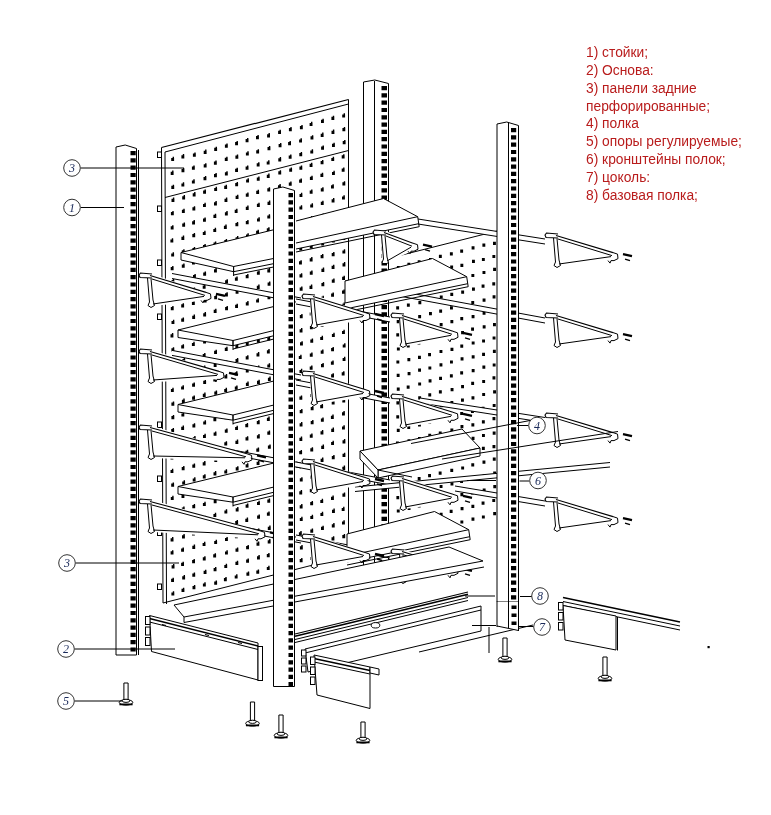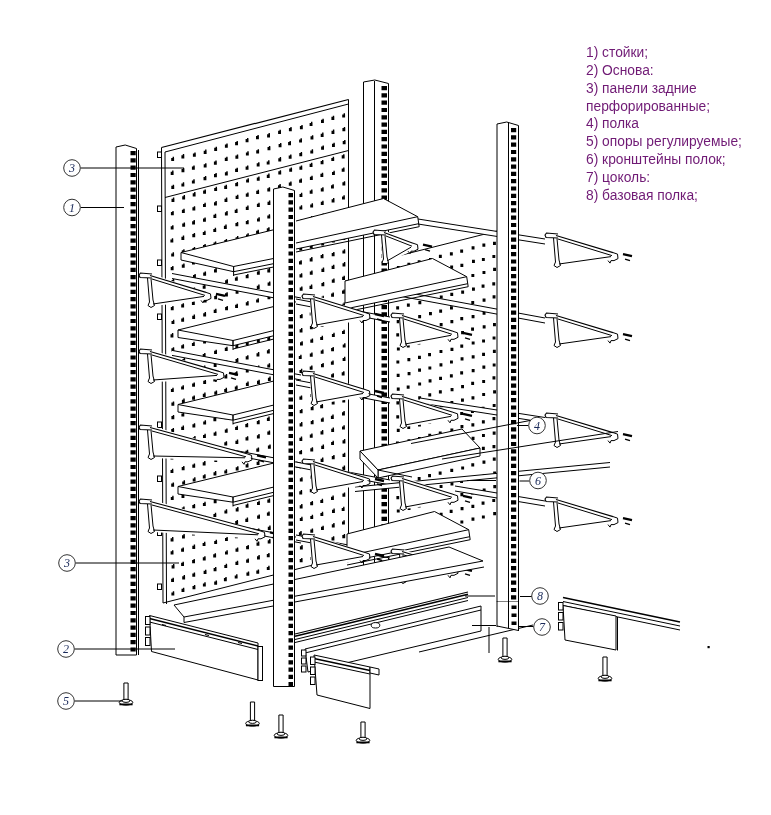--- a/index.html
+++ b/index.html
@@ -1,16 +1,16 @@
 <!DOCTYPE html>
 <html><head><meta charset="utf-8">
 <style>
 html,body{margin:0;padding:0;background:#fff;width:771px;height:815px;overflow:hidden;}
 #legend{position:absolute;left:586px;top:44px;font-family:"Liberation Sans",sans-serif;
-font-size:13.8px;line-height:17.86px;color:#701a75;white-space:nowrap;}
+font-size:13.8px;line-height:17.86px;color:#b91c1c;white-space:nowrap;}
 </style></head>
 <body>
 <svg width="771" height="815" viewBox="0 0 771 815">
 <path d="M161.5,147.5 L348.5,99.5 L348.5,556.0 L163.0,603.0Z" fill="#fff" stroke="none" stroke-width="1"></path>
 <path d="M171.2,157.9h2.9v3.2h-2.9z M172.6,156.8h1.4v1.3h-1.4z M170.7,171.7h2.9v3.2h-2.9z M172.1,170.6h1.4v1.3h-1.4z M171.3,185.8h2.9v3.2h-2.9z M172.7,184.7h1.4v1.3h-1.4z M171.5,198.7h2.9v3.2h-2.9z M172.9,197.6h1.4v1.3h-1.4z M170.9,212.1h2.9v3.2h-2.9z M172.3,211.0h1.4v1.3h-1.4z M170.7,226.3h2.9v3.2h-2.9z M172.1,225.2h1.4v1.3h-1.4z M170.4,239.4h2.9v3.2h-2.9z M171.8,238.3h1.4v1.3h-1.4z M171.2,253.4h2.9v3.2h-2.9z M172.6,252.3h1.4v1.3h-1.4z M170.7,267.0h2.9v3.2h-2.9z M172.1,265.9h1.4v1.3h-1.4z M171.4,279.9h2.9v3.2h-2.9z M172.8,278.8h1.4v1.3h-1.4z M171.4,294.2h2.9v3.2h-2.9z M172.8,293.1h1.4v1.3h-1.4z M170.8,307.1h2.9v3.2h-2.9z M172.2,306.0h1.4v1.3h-1.4z M171.5,320.9h2.9v3.2h-2.9z M172.9,319.8h1.4v1.3h-1.4z M170.5,334.2h2.9v3.2h-2.9z M171.9,333.1h1.4v1.3h-1.4z M171.4,348.3h2.9v3.2h-2.9z M172.8,347.2h1.4v1.3h-1.4z M171.4,362.0h2.9v3.2h-2.9z M172.8,360.9h1.4v1.3h-1.4z M171.0,375.9h2.9v3.2h-2.9z M172.4,374.8h1.4v1.3h-1.4z M170.9,388.9h2.9v3.2h-2.9z M172.3,387.8h1.4v1.3h-1.4z M171.4,402.5h2.9v3.2h-2.9z M172.8,401.4h1.4v1.3h-1.4z M171.4,416.0h2.9v3.2h-2.9z M172.8,414.9h1.4v1.3h-1.4z M171.2,429.0h2.9v3.2h-2.9z M172.6,427.9h1.4v1.3h-1.4z M170.7,442.8h2.9v3.2h-2.9z M172.1,441.7h1.4v1.3h-1.4z M170.5,456.3h2.9v3.2h-2.9z M171.9,455.2h1.4v1.3h-1.4z M170.5,469.9h2.9v3.2h-2.9z M171.9,468.8h1.4v1.3h-1.4z M171.2,483.5h2.9v3.2h-2.9z M172.6,482.4h1.4v1.3h-1.4z M170.8,496.9h2.9v3.2h-2.9z M172.2,495.8h1.4v1.3h-1.4z M170.7,511.3h2.9v3.2h-2.9z M172.1,510.2h1.4v1.3h-1.4z M171.2,524.5h2.9v3.2h-2.9z M172.6,523.4h1.4v1.3h-1.4z M170.6,538.2h2.9v3.2h-2.9z M172.0,537.1h1.4v1.3h-1.4z M170.6,551.3h2.9v3.2h-2.9z M172.0,550.2h1.4v1.3h-1.4z M171.6,565.2h2.9v3.2h-2.9z M173.0,564.1h1.4v1.3h-1.4z M171.1,578.8h2.9v3.2h-2.9z M172.5,577.7h1.4v1.3h-1.4z M171.4,592.4h2.9v3.2h-2.9z M172.8,591.3h1.4v1.3h-1.4z M181.4,155.2h2.9v3.2h-2.9z M182.8,154.1h1.4v1.3h-1.4z M181.5,169.0h2.9v3.2h-2.9z M182.9,167.9h1.4v1.3h-1.4z M181.4,183.4h2.9v3.2h-2.9z M182.8,182.3h1.4v1.3h-1.4z M182.2,196.2h2.9v3.2h-2.9z M183.6,195.1h1.4v1.3h-1.4z M181.9,209.8h2.9v3.2h-2.9z M183.3,208.7h1.4v1.3h-1.4z M182.2,223.5h2.9v3.2h-2.9z M183.6,222.4h1.4v1.3h-1.4z M181.4,236.7h2.9v3.2h-2.9z M182.8,235.6h1.4v1.3h-1.4z M181.8,250.3h2.9v3.2h-2.9z M183.2,249.2h1.4v1.3h-1.4z M181.8,264.6h2.9v3.2h-2.9z M183.2,263.5h1.4v1.3h-1.4z M181.6,277.4h2.9v3.2h-2.9z M183.0,276.3h1.4v1.3h-1.4z M182.3,291.3h2.9v3.2h-2.9z M183.7,290.2h1.4v1.3h-1.4z M181.2,304.3h2.9v3.2h-2.9z M182.6,303.2h1.4v1.3h-1.4z M181.2,318.5h2.9v3.2h-2.9z M182.6,317.4h1.4v1.3h-1.4z M182.1,331.8h2.9v3.2h-2.9z M183.5,330.7h1.4v1.3h-1.4z M181.2,345.3h2.9v3.2h-2.9z M182.6,344.2h1.4v1.3h-1.4z M182.3,359.0h2.9v3.2h-2.9z M183.7,357.9h1.4v1.3h-1.4z M182.3,373.0h2.9v3.2h-2.9z M183.7,371.9h1.4v1.3h-1.4z M181.1,386.4h2.9v3.2h-2.9z M182.5,385.3h1.4v1.3h-1.4z M181.9,399.7h2.9v3.2h-2.9z M183.3,398.6h1.4v1.3h-1.4z M181.4,413.4h2.9v3.2h-2.9z M182.8,412.3h1.4v1.3h-1.4z M181.2,426.7h2.9v3.2h-2.9z M182.6,425.6h1.4v1.3h-1.4z M181.6,440.8h2.9v3.2h-2.9z M183.0,439.7h1.4v1.3h-1.4z M182.2,453.6h2.9v3.2h-2.9z M183.6,452.5h1.4v1.3h-1.4z M181.7,467.0h2.9v3.2h-2.9z M183.1,465.9h1.4v1.3h-1.4z M182.2,481.4h2.9v3.2h-2.9z M183.6,480.3h1.4v1.3h-1.4z M181.5,494.7h2.9v3.2h-2.9z M182.9,493.6h1.4v1.3h-1.4z M181.8,507.6h2.9v3.2h-2.9z M183.2,506.5h1.4v1.3h-1.4z M182.0,521.6h2.9v3.2h-2.9z M183.4,520.5h1.4v1.3h-1.4z M182.0,535.2h2.9v3.2h-2.9z M183.4,534.1h1.4v1.3h-1.4z M181.1,548.5h2.9v3.2h-2.9z M182.5,547.4h1.4v1.3h-1.4z M181.1,562.8h2.9v3.2h-2.9z M182.5,561.7h1.4v1.3h-1.4z M182.2,576.2h2.9v3.2h-2.9z M183.6,575.1h1.4v1.3h-1.4z M181.5,588.8h2.9v3.2h-2.9z M182.9,587.7h1.4v1.3h-1.4z M192.9,153.5h2.9v3.2h-2.9z M194.3,152.4h1.4v1.3h-1.4z M191.9,166.5h2.9v3.2h-2.9z M193.3,165.4h1.4v1.3h-1.4z M191.9,180.4h2.9v3.2h-2.9z M193.3,179.3h1.4v1.3h-1.4z M192.7,193.2h2.9v3.2h-2.9z M194.1,192.1h1.4v1.3h-1.4z M192.4,207.3h2.9v3.2h-2.9z M193.8,206.2h1.4v1.3h-1.4z M192.1,221.2h2.9v3.2h-2.9z M193.5,220.1h1.4v1.3h-1.4z M192.3,234.0h2.9v3.2h-2.9z M193.7,232.9h1.4v1.3h-1.4z M192.4,248.1h2.9v3.2h-2.9z M193.8,247.0h1.4v1.3h-1.4z M192.0,261.2h2.9v3.2h-2.9z M193.4,260.1h1.4v1.3h-1.4z M193.0,275.1h2.9v3.2h-2.9z M194.4,274.0h1.4v1.3h-1.4z M192.3,288.5h2.9v3.2h-2.9z M193.7,287.4h1.4v1.3h-1.4z M191.9,301.7h2.9v3.2h-2.9z M193.3,300.6h1.4v1.3h-1.4z M192.2,315.7h2.9v3.2h-2.9z M193.6,314.6h1.4v1.3h-1.4z M192.1,328.8h2.9v3.2h-2.9z M193.5,327.7h1.4v1.3h-1.4z M191.9,342.9h2.9v3.2h-2.9z M193.3,341.8h1.4v1.3h-1.4z M192.1,356.7h2.9v3.2h-2.9z M193.5,355.6h1.4v1.3h-1.4z M192.8,369.3h2.9v3.2h-2.9z M194.2,368.2h1.4v1.3h-1.4z M192.1,383.6h2.9v3.2h-2.9z M193.5,382.5h1.4v1.3h-1.4z M192.1,396.5h2.9v3.2h-2.9z M193.5,395.4h1.4v1.3h-1.4z M192.9,410.5h2.9v3.2h-2.9z M194.3,409.4h1.4v1.3h-1.4z M192.4,424.3h2.9v3.2h-2.9z M193.8,423.2h1.4v1.3h-1.4z M192.8,437.2h2.9v3.2h-2.9z M194.2,436.1h1.4v1.3h-1.4z M191.9,451.0h2.9v3.2h-2.9z M193.3,449.9h1.4v1.3h-1.4z M192.3,464.6h2.9v3.2h-2.9z M193.7,463.5h1.4v1.3h-1.4z M192.7,478.4h2.9v3.2h-2.9z M194.1,477.3h1.4v1.3h-1.4z M193.0,491.3h2.9v3.2h-2.9z M194.4,490.2h1.4v1.3h-1.4z M192.3,505.1h2.9v3.2h-2.9z M193.7,504.0h1.4v1.3h-1.4z M192.8,518.6h2.9v3.2h-2.9z M194.2,517.5h1.4v1.3h-1.4z M192.0,532.3h2.9v3.2h-2.9z M193.4,531.2h1.4v1.3h-1.4z M192.3,545.7h2.9v3.2h-2.9z M193.7,544.6h1.4v1.3h-1.4z M192.1,560.0h2.9v3.2h-2.9z M193.5,558.9h1.4v1.3h-1.4z M192.3,573.5h2.9v3.2h-2.9z M193.7,572.4h1.4v1.3h-1.4z M192.5,586.1h2.9v3.2h-2.9z M193.9,585.0h1.4v1.3h-1.4z M203.7,150.7h2.9v3.2h-2.9z M205.1,149.6h1.4v1.3h-1.4z M203.7,164.3h2.9v3.2h-2.9z M205.1,163.2h1.4v1.3h-1.4z M203.5,177.0h2.9v3.2h-2.9z M204.9,175.9h1.4v1.3h-1.4z M203.1,190.6h2.9v3.2h-2.9z M204.5,189.5h1.4v1.3h-1.4z M203.0,203.9h2.9v3.2h-2.9z M204.4,202.8h1.4v1.3h-1.4z M203.0,218.6h2.9v3.2h-2.9z M204.4,217.5h1.4v1.3h-1.4z M202.8,231.9h2.9v3.2h-2.9z M204.2,230.8h1.4v1.3h-1.4z M203.0,245.0h2.9v3.2h-2.9z M204.4,243.9h1.4v1.3h-1.4z M203.6,259.3h2.9v3.2h-2.9z M205.0,258.2h1.4v1.3h-1.4z M203.2,272.5h2.9v3.2h-2.9z M204.6,271.4h1.4v1.3h-1.4z M202.7,285.5h2.9v3.2h-2.9z M204.1,284.4h1.4v1.3h-1.4z M203.7,299.4h2.9v3.2h-2.9z M205.1,298.3h1.4v1.3h-1.4z M203.2,313.2h2.9v3.2h-2.9z M204.6,312.1h1.4v1.3h-1.4z M202.6,326.5h2.9v3.2h-2.9z M204.0,325.4h1.4v1.3h-1.4z M203.1,340.4h2.9v3.2h-2.9z M204.5,339.3h1.4v1.3h-1.4z M202.7,354.1h2.9v3.2h-2.9z M204.1,353.0h1.4v1.3h-1.4z M202.6,366.7h2.9v3.2h-2.9z M204.0,365.6h1.4v1.3h-1.4z M203.2,380.8h2.9v3.2h-2.9z M204.6,379.7h1.4v1.3h-1.4z M202.8,393.7h2.9v3.2h-2.9z M204.2,392.6h1.4v1.3h-1.4z M203.6,407.4h2.9v3.2h-2.9z M205.0,406.3h1.4v1.3h-1.4z M203.2,421.4h2.9v3.2h-2.9z M204.6,420.3h1.4v1.3h-1.4z M203.0,434.9h2.9v3.2h-2.9z M204.4,433.8h1.4v1.3h-1.4z M203.1,448.9h2.9v3.2h-2.9z M204.5,447.8h1.4v1.3h-1.4z M202.7,462.2h2.9v3.2h-2.9z M204.1,461.1h1.4v1.3h-1.4z M202.8,475.3h2.9v3.2h-2.9z M204.2,474.2h1.4v1.3h-1.4z M203.3,488.8h2.9v3.2h-2.9z M204.7,487.7h1.4v1.3h-1.4z M202.9,502.9h2.9v3.2h-2.9z M204.3,501.8h1.4v1.3h-1.4z M202.6,516.1h2.9v3.2h-2.9z M204.0,515.0h1.4v1.3h-1.4z M203.7,530.3h2.9v3.2h-2.9z M205.1,529.2h1.4v1.3h-1.4z M202.6,542.9h2.9v3.2h-2.9z M204.0,541.8h1.4v1.3h-1.4z M202.8,557.3h2.9v3.2h-2.9z M204.2,556.2h1.4v1.3h-1.4z M203.6,570.8h2.9v3.2h-2.9z M205.0,569.7h1.4v1.3h-1.4z M202.9,583.4h2.9v3.2h-2.9z M204.3,582.3h1.4v1.3h-1.4z M214.2,147.8h2.9v3.2h-2.9z M215.6,146.7h1.4v1.3h-1.4z M213.9,161.6h2.9v3.2h-2.9z M215.3,160.5h1.4v1.3h-1.4z M214.0,174.0h2.9v3.2h-2.9z M215.4,172.9h1.4v1.3h-1.4z M214.2,187.9h2.9v3.2h-2.9z M215.6,186.8h1.4v1.3h-1.4z M214.0,202.2h2.9v3.2h-2.9z M215.4,201.1h1.4v1.3h-1.4z M213.4,214.8h2.9v3.2h-2.9z M214.8,213.7h1.4v1.3h-1.4z M213.3,228.9h2.9v3.2h-2.9z M214.7,227.8h1.4v1.3h-1.4z M213.5,242.5h2.9v3.2h-2.9z M214.9,241.4h1.4v1.3h-1.4z M214.1,255.6h2.9v3.2h-2.9z M215.5,254.5h1.4v1.3h-1.4z M214.0,269.2h2.9v3.2h-2.9z M215.4,268.1h1.4v1.3h-1.4z M213.8,283.5h2.9v3.2h-2.9z M215.2,282.4h1.4v1.3h-1.4z M214.2,296.1h2.9v3.2h-2.9z M215.6,295.0h1.4v1.3h-1.4z M213.7,309.8h2.9v3.2h-2.9z M215.1,308.7h1.4v1.3h-1.4z M213.2,324.0h2.9v3.2h-2.9z M214.6,322.9h1.4v1.3h-1.4z M214.0,336.9h2.9v3.2h-2.9z M215.4,335.8h1.4v1.3h-1.4z M214.1,350.8h2.9v3.2h-2.9z M215.5,349.7h1.4v1.3h-1.4z M213.7,363.7h2.9v3.2h-2.9z M215.1,362.6h1.4v1.3h-1.4z M213.3,378.3h2.9v3.2h-2.9z M214.7,377.2h1.4v1.3h-1.4z M214.3,391.5h2.9v3.2h-2.9z M215.7,390.4h1.4v1.3h-1.4z M214.2,405.1h2.9v3.2h-2.9z M215.6,404.0h1.4v1.3h-1.4z M213.4,418.1h2.9v3.2h-2.9z M214.8,417.0h1.4v1.3h-1.4z M213.6,432.5h2.9v3.2h-2.9z M215.0,431.4h1.4v1.3h-1.4z M214.2,446.0h2.9v3.2h-2.9z M215.6,444.9h1.4v1.3h-1.4z M214.3,458.8h2.9v3.2h-2.9z M215.7,457.7h1.4v1.3h-1.4z M213.5,472.2h2.9v3.2h-2.9z M214.9,471.1h1.4v1.3h-1.4z M214.1,486.7h2.9v3.2h-2.9z M215.5,485.6h1.4v1.3h-1.4z M213.7,500.0h2.9v3.2h-2.9z M215.1,498.9h1.4v1.3h-1.4z M213.4,513.9h2.9v3.2h-2.9z M214.8,512.8h1.4v1.3h-1.4z M214.2,527.5h2.9v3.2h-2.9z M215.6,526.4h1.4v1.3h-1.4z M214.2,540.9h2.9v3.2h-2.9z M215.6,539.8h1.4v1.3h-1.4z M213.2,554.3h2.9v3.2h-2.9z M214.6,553.2h1.4v1.3h-1.4z M213.6,568.1h2.9v3.2h-2.9z M215.0,567.0h1.4v1.3h-1.4z M214.2,581.5h2.9v3.2h-2.9z M215.6,580.4h1.4v1.3h-1.4z M224.9,144.5h2.9v3.2h-2.9z M226.3,143.4h1.4v1.3h-1.4z M224.8,157.8h2.9v3.2h-2.9z M226.2,156.7h1.4v1.3h-1.4z M224.9,172.3h2.9v3.2h-2.9z M226.3,171.2h1.4v1.3h-1.4z M224.2,185.8h2.9v3.2h-2.9z M225.6,184.7h1.4v1.3h-1.4z M224.5,198.7h2.9v3.2h-2.9z M225.9,197.6h1.4v1.3h-1.4z M224.9,212.2h2.9v3.2h-2.9z M226.3,211.1h1.4v1.3h-1.4z M223.9,225.7h2.9v3.2h-2.9z M225.3,224.6h1.4v1.3h-1.4z M224.3,240.0h2.9v3.2h-2.9z M225.7,238.9h1.4v1.3h-1.4z M225.1,252.9h2.9v3.2h-2.9z M226.5,251.8h1.4v1.3h-1.4z M224.7,266.6h2.9v3.2h-2.9z M226.1,265.5h1.4v1.3h-1.4z M225.1,280.3h2.9v3.2h-2.9z M226.5,279.2h1.4v1.3h-1.4z M225.0,293.3h2.9v3.2h-2.9z M226.4,292.2h1.4v1.3h-1.4z M225.1,307.0h2.9v3.2h-2.9z M226.5,305.9h1.4v1.3h-1.4z M225.1,320.6h2.9v3.2h-2.9z M226.5,319.5h1.4v1.3h-1.4z M224.0,334.4h2.9v3.2h-2.9z M225.4,333.3h1.4v1.3h-1.4z M224.8,347.8h2.9v3.2h-2.9z M226.2,346.7h1.4v1.3h-1.4z M224.6,361.6h2.9v3.2h-2.9z M226.0,360.5h1.4v1.3h-1.4z M224.4,375.2h2.9v3.2h-2.9z M225.8,374.1h1.4v1.3h-1.4z M224.2,388.9h2.9v3.2h-2.9z M225.6,387.8h1.4v1.3h-1.4z M223.9,402.7h2.9v3.2h-2.9z M225.3,401.6h1.4v1.3h-1.4z M224.5,416.0h2.9v3.2h-2.9z M225.9,414.9h1.4v1.3h-1.4z M224.8,429.5h2.9v3.2h-2.9z M226.2,428.4h1.4v1.3h-1.4z M224.3,442.3h2.9v3.2h-2.9z M225.7,441.2h1.4v1.3h-1.4z M224.7,456.2h2.9v3.2h-2.9z M226.1,455.1h1.4v1.3h-1.4z M224.3,470.4h2.9v3.2h-2.9z M225.7,469.3h1.4v1.3h-1.4z M224.8,483.3h2.9v3.2h-2.9z M226.2,482.2h1.4v1.3h-1.4z M224.3,497.0h2.9v3.2h-2.9z M225.7,495.9h1.4v1.3h-1.4z M224.4,510.4h2.9v3.2h-2.9z M225.8,509.3h1.4v1.3h-1.4z M224.1,524.1h2.9v3.2h-2.9z M225.5,523.0h1.4v1.3h-1.4z M225.0,537.9h2.9v3.2h-2.9z M226.4,536.8h1.4v1.3h-1.4z M225.0,551.4h2.9v3.2h-2.9z M226.4,550.3h1.4v1.3h-1.4z M224.3,564.9h2.9v3.2h-2.9z M225.7,563.8h1.4v1.3h-1.4z M223.9,578.1h2.9v3.2h-2.9z M225.3,577.0h1.4v1.3h-1.4z M235.1,142.1h2.9v3.2h-2.9z M236.5,141.0h1.4v1.3h-1.4z M235.4,155.5h2.9v3.2h-2.9z M236.8,154.4h1.4v1.3h-1.4z M235.1,168.8h2.9v3.2h-2.9z M236.5,167.7h1.4v1.3h-1.4z M235.2,183.1h2.9v3.2h-2.9z M236.6,182.0h1.4v1.3h-1.4z M235.6,195.8h2.9v3.2h-2.9z M237.0,194.7h1.4v1.3h-1.4z M234.7,209.8h2.9v3.2h-2.9z M236.1,208.7h1.4v1.3h-1.4z M235.4,223.1h2.9v3.2h-2.9z M236.8,222.0h1.4v1.3h-1.4z M235.6,237.2h2.9v3.2h-2.9z M237.0,236.1h1.4v1.3h-1.4z M235.4,250.1h2.9v3.2h-2.9z M236.8,249.0h1.4v1.3h-1.4z M234.8,263.4h2.9v3.2h-2.9z M236.2,262.3h1.4v1.3h-1.4z M234.9,277.5h2.9v3.2h-2.9z M236.3,276.4h1.4v1.3h-1.4z M235.6,290.6h2.9v3.2h-2.9z M237.0,289.5h1.4v1.3h-1.4z M235.1,304.8h2.9v3.2h-2.9z M236.5,303.7h1.4v1.3h-1.4z M234.8,318.4h2.9v3.2h-2.9z M236.2,317.3h1.4v1.3h-1.4z M235.2,331.4h2.9v3.2h-2.9z M236.6,330.3h1.4v1.3h-1.4z M235.4,344.7h2.9v3.2h-2.9z M236.8,343.6h1.4v1.3h-1.4z M235.5,359.1h2.9v3.2h-2.9z M236.9,358.0h1.4v1.3h-1.4z M234.7,372.3h2.9v3.2h-2.9z M236.1,371.2h1.4v1.3h-1.4z M234.8,386.5h2.9v3.2h-2.9z M236.2,385.4h1.4v1.3h-1.4z M235.2,398.9h2.9v3.2h-2.9z M236.6,397.8h1.4v1.3h-1.4z M234.9,413.4h2.9v3.2h-2.9z M236.3,412.3h1.4v1.3h-1.4z M235.1,426.9h2.9v3.2h-2.9z M236.5,425.8h1.4v1.3h-1.4z M235.4,440.7h2.9v3.2h-2.9z M236.8,439.6h1.4v1.3h-1.4z M235.3,454.2h2.9v3.2h-2.9z M236.7,453.1h1.4v1.3h-1.4z M235.7,467.3h2.9v3.2h-2.9z M237.1,466.2h1.4v1.3h-1.4z M235.5,480.8h2.9v3.2h-2.9z M236.9,479.7h1.4v1.3h-1.4z M235.6,494.4h2.9v3.2h-2.9z M237.0,493.3h1.4v1.3h-1.4z M235.7,508.2h2.9v3.2h-2.9z M237.1,507.1h1.4v1.3h-1.4z M235.2,521.1h2.9v3.2h-2.9z M236.6,520.0h1.4v1.3h-1.4z M234.9,535.1h2.9v3.2h-2.9z M236.3,534.0h1.4v1.3h-1.4z M235.5,548.5h2.9v3.2h-2.9z M236.9,547.4h1.4v1.3h-1.4z M235.4,561.8h2.9v3.2h-2.9z M236.8,560.7h1.4v1.3h-1.4z M234.7,575.4h2.9v3.2h-2.9z M236.1,574.3h1.4v1.3h-1.4z M245.6,139.0h2.9v3.2h-2.9z M247.0,137.9h1.4v1.3h-1.4z M245.9,152.4h2.9v3.2h-2.9z M247.3,151.3h1.4v1.3h-1.4z M245.6,166.6h2.9v3.2h-2.9z M247.0,165.5h1.4v1.3h-1.4z M246.1,179.4h2.9v3.2h-2.9z M247.5,178.3h1.4v1.3h-1.4z M245.8,193.5h2.9v3.2h-2.9z M247.2,192.4h1.4v1.3h-1.4z M245.8,206.7h2.9v3.2h-2.9z M247.2,205.6h1.4v1.3h-1.4z M245.8,221.1h2.9v3.2h-2.9z M247.2,220.0h1.4v1.3h-1.4z M246.0,234.4h2.9v3.2h-2.9z M247.4,233.3h1.4v1.3h-1.4z M246.3,248.0h2.9v3.2h-2.9z M247.7,246.9h1.4v1.3h-1.4z M245.8,260.6h2.9v3.2h-2.9z M247.2,259.5h1.4v1.3h-1.4z M245.7,275.1h2.9v3.2h-2.9z M247.1,274.0h1.4v1.3h-1.4z M246.3,288.9h2.9v3.2h-2.9z M247.7,287.8h1.4v1.3h-1.4z M245.8,302.2h2.9v3.2h-2.9z M247.2,301.1h1.4v1.3h-1.4z M246.0,315.5h2.9v3.2h-2.9z M247.4,314.4h1.4v1.3h-1.4z M245.6,328.6h2.9v3.2h-2.9z M247.0,327.5h1.4v1.3h-1.4z M245.8,342.0h2.9v3.2h-2.9z M247.2,340.9h1.4v1.3h-1.4z M245.7,356.3h2.9v3.2h-2.9z M247.1,355.2h1.4v1.3h-1.4z M245.8,369.2h2.9v3.2h-2.9z M247.2,368.1h1.4v1.3h-1.4z M245.9,382.7h2.9v3.2h-2.9z M247.3,381.6h1.4v1.3h-1.4z M246.0,396.1h2.9v3.2h-2.9z M247.4,395.0h1.4v1.3h-1.4z M245.8,410.3h2.9v3.2h-2.9z M247.2,409.2h1.4v1.3h-1.4z M245.3,424.0h2.9v3.2h-2.9z M246.7,422.9h1.4v1.3h-1.4z M245.5,437.3h2.9v3.2h-2.9z M246.9,436.2h1.4v1.3h-1.4z M245.4,450.8h2.9v3.2h-2.9z M246.8,449.7h1.4v1.3h-1.4z M245.6,464.3h2.9v3.2h-2.9z M247.0,463.2h1.4v1.3h-1.4z M246.2,477.9h2.9v3.2h-2.9z M247.6,476.8h1.4v1.3h-1.4z M246.2,492.0h2.9v3.2h-2.9z M247.6,490.9h1.4v1.3h-1.4z M245.6,504.6h2.9v3.2h-2.9z M247.0,503.5h1.4v1.3h-1.4z M245.3,518.7h2.9v3.2h-2.9z M246.7,517.6h1.4v1.3h-1.4z M246.5,532.0h2.9v3.2h-2.9z M247.9,530.9h1.4v1.3h-1.4z M246.1,546.1h2.9v3.2h-2.9z M247.5,545.0h1.4v1.3h-1.4z M246.1,559.6h2.9v3.2h-2.9z M247.5,558.5h1.4v1.3h-1.4z M246.4,572.5h2.9v3.2h-2.9z M247.8,571.4h1.4v1.3h-1.4z M256.0,136.1h2.9v3.2h-2.9z M257.4,135.0h1.4v1.3h-1.4z M256.2,150.3h2.9v3.2h-2.9z M257.6,149.2h1.4v1.3h-1.4z M256.7,163.3h2.9v3.2h-2.9z M258.1,162.2h1.4v1.3h-1.4z M256.8,177.5h2.9v3.2h-2.9z M258.2,176.4h1.4v1.3h-1.4z M256.2,190.8h2.9v3.2h-2.9z M257.6,189.7h1.4v1.3h-1.4z M256.9,203.8h2.9v3.2h-2.9z M258.3,202.7h1.4v1.3h-1.4z M257.0,218.4h2.9v3.2h-2.9z M258.4,217.3h1.4v1.3h-1.4z M256.1,230.8h2.9v3.2h-2.9z M257.5,229.7h1.4v1.3h-1.4z M256.4,245.1h2.9v3.2h-2.9z M257.8,244.0h1.4v1.3h-1.4z M257.1,258.3h2.9v3.2h-2.9z M258.5,257.2h1.4v1.3h-1.4z M256.9,271.5h2.9v3.2h-2.9z M258.3,270.4h1.4v1.3h-1.4z M256.8,285.7h2.9v3.2h-2.9z M258.2,284.6h1.4v1.3h-1.4z M256.1,299.4h2.9v3.2h-2.9z M257.5,298.3h1.4v1.3h-1.4z M257.0,312.8h2.9v3.2h-2.9z M258.4,311.7h1.4v1.3h-1.4z M256.1,326.8h2.9v3.2h-2.9z M257.5,325.7h1.4v1.3h-1.4z M256.9,339.6h2.9v3.2h-2.9z M258.3,338.5h1.4v1.3h-1.4z M256.5,353.2h2.9v3.2h-2.9z M257.9,352.1h1.4v1.3h-1.4z M256.6,366.7h2.9v3.2h-2.9z M258.0,365.6h1.4v1.3h-1.4z M257.0,380.8h2.9v3.2h-2.9z M258.4,379.7h1.4v1.3h-1.4z M256.1,394.5h2.9v3.2h-2.9z M257.5,393.4h1.4v1.3h-1.4z M256.8,407.9h2.9v3.2h-2.9z M258.2,406.8h1.4v1.3h-1.4z M256.8,421.0h2.9v3.2h-2.9z M258.2,419.9h1.4v1.3h-1.4z M256.9,435.2h2.9v3.2h-2.9z M258.3,434.1h1.4v1.3h-1.4z M256.3,448.5h2.9v3.2h-2.9z M257.7,447.4h1.4v1.3h-1.4z M256.6,461.7h2.9v3.2h-2.9z M258.0,460.6h1.4v1.3h-1.4z M256.5,475.5h2.9v3.2h-2.9z M257.9,474.4h1.4v1.3h-1.4z M256.3,489.2h2.9v3.2h-2.9z M257.7,488.1h1.4v1.3h-1.4z M257.0,501.9h2.9v3.2h-2.9z M258.4,500.8h1.4v1.3h-1.4z M257.1,515.6h2.9v3.2h-2.9z M258.5,514.5h1.4v1.3h-1.4z M256.6,529.6h2.9v3.2h-2.9z M258.0,528.5h1.4v1.3h-1.4z M256.5,542.5h2.9v3.2h-2.9z M257.9,541.4h1.4v1.3h-1.4z M257.0,556.2h2.9v3.2h-2.9z M258.4,555.1h1.4v1.3h-1.4z M256.3,570.5h2.9v3.2h-2.9z M257.7,569.4h1.4v1.3h-1.4z M267.1,134.2h2.9v3.2h-2.9z M268.5,133.1h1.4v1.3h-1.4z M267.5,147.1h2.9v3.2h-2.9z M268.9,146.0h1.4v1.3h-1.4z M266.7,161.4h2.9v3.2h-2.9z M268.1,160.3h1.4v1.3h-1.4z M266.8,174.7h2.9v3.2h-2.9z M268.2,173.6h1.4v1.3h-1.4z M267.3,188.3h2.9v3.2h-2.9z M268.7,187.2h1.4v1.3h-1.4z M267.5,201.7h2.9v3.2h-2.9z M268.9,200.6h1.4v1.3h-1.4z M267.3,215.4h2.9v3.2h-2.9z M268.7,214.3h1.4v1.3h-1.4z M266.8,228.3h2.9v3.2h-2.9z M268.2,227.2h1.4v1.3h-1.4z M267.5,241.9h2.9v3.2h-2.9z M268.9,240.8h1.4v1.3h-1.4z M267.4,255.7h2.9v3.2h-2.9z M268.8,254.6h1.4v1.3h-1.4z M267.3,269.2h2.9v3.2h-2.9z M268.7,268.1h1.4v1.3h-1.4z M267.6,282.6h2.9v3.2h-2.9z M269.0,281.5h1.4v1.3h-1.4z M267.5,296.1h2.9v3.2h-2.9z M268.9,295.0h1.4v1.3h-1.4z M267.0,309.5h2.9v3.2h-2.9z M268.4,308.4h1.4v1.3h-1.4z M266.9,323.0h2.9v3.2h-2.9z M268.3,321.9h1.4v1.3h-1.4z M267.3,337.3h2.9v3.2h-2.9z M268.7,336.2h1.4v1.3h-1.4z M266.9,350.2h2.9v3.2h-2.9z M268.3,349.1h1.4v1.3h-1.4z M267.3,364.4h2.9v3.2h-2.9z M268.7,363.3h1.4v1.3h-1.4z M267.9,377.7h2.9v3.2h-2.9z M269.3,376.6h1.4v1.3h-1.4z M267.0,390.7h2.9v3.2h-2.9z M268.4,389.6h1.4v1.3h-1.4z M266.9,404.4h2.9v3.2h-2.9z M268.3,403.3h1.4v1.3h-1.4z M266.9,417.7h2.9v3.2h-2.9z M268.3,416.6h1.4v1.3h-1.4z M267.3,431.6h2.9v3.2h-2.9z M268.7,430.5h1.4v1.3h-1.4z M267.9,445.5h2.9v3.2h-2.9z M269.3,444.4h1.4v1.3h-1.4z M267.5,458.5h2.9v3.2h-2.9z M268.9,457.4h1.4v1.3h-1.4z M267.7,472.5h2.9v3.2h-2.9z M269.1,471.4h1.4v1.3h-1.4z M267.7,486.2h2.9v3.2h-2.9z M269.1,485.1h1.4v1.3h-1.4z M267.3,499.5h2.9v3.2h-2.9z M268.7,498.4h1.4v1.3h-1.4z M266.9,512.6h2.9v3.2h-2.9z M268.3,511.5h1.4v1.3h-1.4z M267.8,526.7h2.9v3.2h-2.9z M269.2,525.6h1.4v1.3h-1.4z M267.7,540.2h2.9v3.2h-2.9z M269.1,539.1h1.4v1.3h-1.4z M266.8,554.0h2.9v3.2h-2.9z M268.2,552.9h1.4v1.3h-1.4z M266.8,566.9h2.9v3.2h-2.9z M268.2,565.8h1.4v1.3h-1.4z M278.1,130.8h2.9v3.2h-2.9z M279.5,129.7h1.4v1.3h-1.4z M278.6,144.1h2.9v3.2h-2.9z M280.0,143.0h1.4v1.3h-1.4z M278.3,158.2h2.9v3.2h-2.9z M279.7,157.1h1.4v1.3h-1.4z M278.3,171.3h2.9v3.2h-2.9z M279.7,170.2h1.4v1.3h-1.4z M278.0,185.2h2.9v3.2h-2.9z M279.4,184.1h1.4v1.3h-1.4z M277.9,199.2h2.9v3.2h-2.9z M279.3,198.1h1.4v1.3h-1.4z M278.6,212.1h2.9v3.2h-2.9z M280.0,211.0h1.4v1.3h-1.4z M278.1,226.0h2.9v3.2h-2.9z M279.5,224.9h1.4v1.3h-1.4z M278.3,240.0h2.9v3.2h-2.9z M279.7,238.9h1.4v1.3h-1.4z M277.6,252.6h2.9v3.2h-2.9z M279.0,251.5h1.4v1.3h-1.4z M278.2,266.1h2.9v3.2h-2.9z M279.6,265.0h1.4v1.3h-1.4z M277.6,279.6h2.9v3.2h-2.9z M279.0,278.5h1.4v1.3h-1.4z M277.4,293.6h2.9v3.2h-2.9z M278.8,292.5h1.4v1.3h-1.4z M278.1,306.9h2.9v3.2h-2.9z M279.5,305.8h1.4v1.3h-1.4z M277.7,321.0h2.9v3.2h-2.9z M279.1,319.9h1.4v1.3h-1.4z M278.2,334.2h2.9v3.2h-2.9z M279.6,333.1h1.4v1.3h-1.4z M278.2,348.3h2.9v3.2h-2.9z M279.6,347.2h1.4v1.3h-1.4z M278.3,361.5h2.9v3.2h-2.9z M279.7,360.4h1.4v1.3h-1.4z M278.2,375.4h2.9v3.2h-2.9z M279.6,374.3h1.4v1.3h-1.4z M277.9,388.5h2.9v3.2h-2.9z M279.3,387.4h1.4v1.3h-1.4z M278.2,402.5h2.9v3.2h-2.9z M279.6,401.4h1.4v1.3h-1.4z M278.4,415.1h2.9v3.2h-2.9z M279.8,414.0h1.4v1.3h-1.4z M277.6,428.9h2.9v3.2h-2.9z M279.0,427.8h1.4v1.3h-1.4z M278.3,442.8h2.9v3.2h-2.9z M279.7,441.7h1.4v1.3h-1.4z M277.7,455.8h2.9v3.2h-2.9z M279.1,454.7h1.4v1.3h-1.4z M278.2,470.0h2.9v3.2h-2.9z M279.6,468.9h1.4v1.3h-1.4z M278.5,483.3h2.9v3.2h-2.9z M279.9,482.2h1.4v1.3h-1.4z M278.0,496.4h2.9v3.2h-2.9z M279.4,495.3h1.4v1.3h-1.4z M277.4,510.3h2.9v3.2h-2.9z M278.8,509.2h1.4v1.3h-1.4z M277.8,523.7h2.9v3.2h-2.9z M279.2,522.6h1.4v1.3h-1.4z M277.5,538.1h2.9v3.2h-2.9z M278.9,537.0h1.4v1.3h-1.4z M278.4,551.2h2.9v3.2h-2.9z M279.8,550.1h1.4v1.3h-1.4z M278.5,565.2h2.9v3.2h-2.9z M279.9,564.1h1.4v1.3h-1.4z M288.9,128.0h2.9v3.2h-2.9z M290.3,126.9h1.4v1.3h-1.4z M288.1,142.1h2.9v3.2h-2.9z M289.5,141.0h1.4v1.3h-1.4z M288.7,155.6h2.9v3.2h-2.9z M290.1,154.5h1.4v1.3h-1.4z M289.2,168.5h2.9v3.2h-2.9z M290.6,167.4h1.4v1.3h-1.4z M288.8,182.6h2.9v3.2h-2.9z M290.2,181.5h1.4v1.3h-1.4z M288.7,195.5h2.9v3.2h-2.9z M290.1,194.4h1.4v1.3h-1.4z M288.5,209.4h2.9v3.2h-2.9z M289.9,208.3h1.4v1.3h-1.4z M288.9,223.6h2.9v3.2h-2.9z M290.3,222.5h1.4v1.3h-1.4z M288.5,236.9h2.9v3.2h-2.9z M289.9,235.8h1.4v1.3h-1.4z M288.4,250.8h2.9v3.2h-2.9z M289.8,249.7h1.4v1.3h-1.4z M289.1,263.8h2.9v3.2h-2.9z M290.5,262.7h1.4v1.3h-1.4z M288.6,277.1h2.9v3.2h-2.9z M290.0,276.0h1.4v1.3h-1.4z M288.5,291.4h2.9v3.2h-2.9z M289.9,290.3h1.4v1.3h-1.4z M288.6,304.4h2.9v3.2h-2.9z M290.0,303.3h1.4v1.3h-1.4z M289.3,318.2h2.9v3.2h-2.9z M290.7,317.1h1.4v1.3h-1.4z M288.8,331.4h2.9v3.2h-2.9z M290.2,330.3h1.4v1.3h-1.4z M288.3,344.9h2.9v3.2h-2.9z M289.7,343.8h1.4v1.3h-1.4z M289.0,358.8h2.9v3.2h-2.9z M290.4,357.7h1.4v1.3h-1.4z M289.0,371.8h2.9v3.2h-2.9z M290.4,370.7h1.4v1.3h-1.4z M288.8,386.2h2.9v3.2h-2.9z M290.2,385.1h1.4v1.3h-1.4z M288.6,399.5h2.9v3.2h-2.9z M290.0,398.4h1.4v1.3h-1.4z M288.2,413.4h2.9v3.2h-2.9z M289.6,412.3h1.4v1.3h-1.4z M288.8,426.1h2.9v3.2h-2.9z M290.2,425.0h1.4v1.3h-1.4z M288.3,440.0h2.9v3.2h-2.9z M289.7,438.9h1.4v1.3h-1.4z M288.8,453.0h2.9v3.2h-2.9z M290.2,451.9h1.4v1.3h-1.4z M289.3,467.5h2.9v3.2h-2.9z M290.7,466.4h1.4v1.3h-1.4z M288.7,480.1h2.9v3.2h-2.9z M290.1,479.0h1.4v1.3h-1.4z M289.1,494.1h2.9v3.2h-2.9z M290.5,493.0h1.4v1.3h-1.4z M289.0,507.7h2.9v3.2h-2.9z M290.4,506.6h1.4v1.3h-1.4z M288.4,521.6h2.9v3.2h-2.9z M289.8,520.5h1.4v1.3h-1.4z M289.3,534.5h2.9v3.2h-2.9z M290.7,533.4h1.4v1.3h-1.4z M288.8,548.2h2.9v3.2h-2.9z M290.2,547.1h1.4v1.3h-1.4z M289.2,561.9h2.9v3.2h-2.9z M290.6,560.8h1.4v1.3h-1.4z M299.9,126.0h2.9v3.2h-2.9z M301.3,124.9h1.4v1.3h-1.4z M299.1,139.4h2.9v3.2h-2.9z M300.5,138.3h1.4v1.3h-1.4z M299.3,153.1h2.9v3.2h-2.9z M300.7,152.0h1.4v1.3h-1.4z M299.4,166.6h2.9v3.2h-2.9z M300.8,165.5h1.4v1.3h-1.4z M299.1,179.5h2.9v3.2h-2.9z M300.5,178.4h1.4v1.3h-1.4z M299.5,193.9h2.9v3.2h-2.9z M300.9,192.8h1.4v1.3h-1.4z M299.4,206.4h2.9v3.2h-2.9z M300.8,205.3h1.4v1.3h-1.4z M299.4,220.2h2.9v3.2h-2.9z M300.8,219.1h1.4v1.3h-1.4z M299.5,234.0h2.9v3.2h-2.9z M300.9,232.9h1.4v1.3h-1.4z M299.3,247.3h2.9v3.2h-2.9z M300.7,246.2h1.4v1.3h-1.4z M299.0,261.3h2.9v3.2h-2.9z M300.4,260.2h1.4v1.3h-1.4z M299.5,274.3h2.9v3.2h-2.9z M300.9,273.2h1.4v1.3h-1.4z M299.7,287.6h2.9v3.2h-2.9z M301.1,286.5h1.4v1.3h-1.4z M299.7,301.9h2.9v3.2h-2.9z M301.1,300.8h1.4v1.3h-1.4z M299.8,315.1h2.9v3.2h-2.9z M301.2,314.0h1.4v1.3h-1.4z M299.6,329.2h2.9v3.2h-2.9z M301.0,328.1h1.4v1.3h-1.4z M300.0,342.3h2.9v3.2h-2.9z M301.4,341.2h1.4v1.3h-1.4z M298.8,355.9h2.9v3.2h-2.9z M300.2,354.8h1.4v1.3h-1.4z M299.5,369.9h2.9v3.2h-2.9z M300.9,368.8h1.4v1.3h-1.4z M299.8,382.9h2.9v3.2h-2.9z M301.2,381.8h1.4v1.3h-1.4z M299.4,396.5h2.9v3.2h-2.9z M300.8,395.4h1.4v1.3h-1.4z M299.7,410.0h2.9v3.2h-2.9z M301.1,408.9h1.4v1.3h-1.4z M299.6,423.2h2.9v3.2h-2.9z M301.0,422.1h1.4v1.3h-1.4z M299.4,437.7h2.9v3.2h-2.9z M300.8,436.6h1.4v1.3h-1.4z M299.2,451.0h2.9v3.2h-2.9z M300.6,449.9h1.4v1.3h-1.4z M299.6,464.7h2.9v3.2h-2.9z M301.0,463.6h1.4v1.3h-1.4z M299.8,478.3h2.9v3.2h-2.9z M301.2,477.2h1.4v1.3h-1.4z M299.3,491.2h2.9v3.2h-2.9z M300.7,490.1h1.4v1.3h-1.4z M299.7,505.2h2.9v3.2h-2.9z M301.1,504.1h1.4v1.3h-1.4z M299.8,517.9h2.9v3.2h-2.9z M301.2,516.8h1.4v1.3h-1.4z M298.9,532.2h2.9v3.2h-2.9z M300.3,531.1h1.4v1.3h-1.4z M299.9,546.2h2.9v3.2h-2.9z M301.3,545.1h1.4v1.3h-1.4z M299.7,559.0h2.9v3.2h-2.9z M301.1,557.9h1.4v1.3h-1.4z M309.6,122.9h2.9v3.2h-2.9z M311.0,121.8h1.4v1.3h-1.4z M310.5,136.3h2.9v3.2h-2.9z M311.9,135.2h1.4v1.3h-1.4z M310.3,150.4h2.9v3.2h-2.9z M311.7,149.3h1.4v1.3h-1.4z M309.6,163.8h2.9v3.2h-2.9z M311.0,162.7h1.4v1.3h-1.4z M309.9,176.8h2.9v3.2h-2.9z M311.3,175.7h1.4v1.3h-1.4z M309.7,190.6h2.9v3.2h-2.9z M311.1,189.5h1.4v1.3h-1.4z M310.2,204.4h2.9v3.2h-2.9z M311.6,203.3h1.4v1.3h-1.4z M309.7,217.1h2.9v3.2h-2.9z M311.1,216.0h1.4v1.3h-1.4z M310.5,231.3h2.9v3.2h-2.9z M311.9,230.2h1.4v1.3h-1.4z M309.8,245.2h2.9v3.2h-2.9z M311.2,244.1h1.4v1.3h-1.4z M309.7,258.2h2.9v3.2h-2.9z M311.1,257.1h1.4v1.3h-1.4z M309.8,271.5h2.9v3.2h-2.9z M311.2,270.4h1.4v1.3h-1.4z M309.5,285.7h2.9v3.2h-2.9z M310.9,284.6h1.4v1.3h-1.4z M310.6,299.1h2.9v3.2h-2.9z M312.0,298.0h1.4v1.3h-1.4z M309.7,312.4h2.9v3.2h-2.9z M311.1,311.3h1.4v1.3h-1.4z M309.9,326.1h2.9v3.2h-2.9z M311.3,325.0h1.4v1.3h-1.4z M310.3,339.5h2.9v3.2h-2.9z M311.7,338.4h1.4v1.3h-1.4z M309.8,353.5h2.9v3.2h-2.9z M311.2,352.4h1.4v1.3h-1.4z M309.7,366.5h2.9v3.2h-2.9z M311.1,365.4h1.4v1.3h-1.4z M310.1,379.9h2.9v3.2h-2.9z M311.5,378.8h1.4v1.3h-1.4z M310.2,393.9h2.9v3.2h-2.9z M311.6,392.8h1.4v1.3h-1.4z M310.7,407.1h2.9v3.2h-2.9z M312.1,406.0h1.4v1.3h-1.4z M310.7,421.1h2.9v3.2h-2.9z M312.1,420.0h1.4v1.3h-1.4z M309.8,434.5h2.9v3.2h-2.9z M311.2,433.4h1.4v1.3h-1.4z M310.3,448.3h2.9v3.2h-2.9z M311.7,447.2h1.4v1.3h-1.4z M309.6,461.7h2.9v3.2h-2.9z M311.0,460.6h1.4v1.3h-1.4z M310.1,475.6h2.9v3.2h-2.9z M311.5,474.5h1.4v1.3h-1.4z M309.8,489.0h2.9v3.2h-2.9z M311.2,487.9h1.4v1.3h-1.4z M310.2,502.0h2.9v3.2h-2.9z M311.6,500.9h1.4v1.3h-1.4z M310.3,515.9h2.9v3.2h-2.9z M311.7,514.8h1.4v1.3h-1.4z M310.3,529.5h2.9v3.2h-2.9z M311.7,528.4h1.4v1.3h-1.4z M310.3,543.2h2.9v3.2h-2.9z M311.7,542.1h1.4v1.3h-1.4z M310.3,556.9h2.9v3.2h-2.9z M311.7,555.8h1.4v1.3h-1.4z M321.0,119.8h2.9v3.2h-2.9z M322.4,118.7h1.4v1.3h-1.4z M320.7,133.7h2.9v3.2h-2.9z M322.1,132.6h1.4v1.3h-1.4z M321.1,146.6h2.9v3.2h-2.9z M322.5,145.5h1.4v1.3h-1.4z M320.6,161.0h2.9v3.2h-2.9z M322.0,159.9h1.4v1.3h-1.4z M320.4,173.8h2.9v3.2h-2.9z M321.8,172.7h1.4v1.3h-1.4z M320.8,188.3h2.9v3.2h-2.9z M322.2,187.2h1.4v1.3h-1.4z M320.8,201.8h2.9v3.2h-2.9z M322.2,200.7h1.4v1.3h-1.4z M321.2,214.6h2.9v3.2h-2.9z M322.6,213.5h1.4v1.3h-1.4z M321.2,228.4h2.9v3.2h-2.9z M322.6,227.3h1.4v1.3h-1.4z M321.2,242.3h2.9v3.2h-2.9z M322.6,241.2h1.4v1.3h-1.4z M320.6,255.1h2.9v3.2h-2.9z M322.0,254.0h1.4v1.3h-1.4z M321.4,268.7h2.9v3.2h-2.9z M322.8,267.6h1.4v1.3h-1.4z M321.4,283.1h2.9v3.2h-2.9z M322.8,282.0h1.4v1.3h-1.4z M321.1,296.8h2.9v3.2h-2.9z M322.5,295.7h1.4v1.3h-1.4z M321.4,310.1h2.9v3.2h-2.9z M322.8,309.0h1.4v1.3h-1.4z M320.6,323.6h2.9v3.2h-2.9z M322.0,322.5h1.4v1.3h-1.4z M320.2,336.9h2.9v3.2h-2.9z M321.6,335.8h1.4v1.3h-1.4z M320.7,350.6h2.9v3.2h-2.9z M322.1,349.5h1.4v1.3h-1.4z M321.0,364.0h2.9v3.2h-2.9z M322.4,362.9h1.4v1.3h-1.4z M321.2,378.0h2.9v3.2h-2.9z M322.6,376.9h1.4v1.3h-1.4z M320.3,390.7h2.9v3.2h-2.9z M321.7,389.6h1.4v1.3h-1.4z M320.2,405.0h2.9v3.2h-2.9z M321.6,403.9h1.4v1.3h-1.4z M320.9,418.6h2.9v3.2h-2.9z M322.3,417.5h1.4v1.3h-1.4z M320.5,431.2h2.9v3.2h-2.9z M321.9,430.1h1.4v1.3h-1.4z M321.2,445.7h2.9v3.2h-2.9z M322.6,444.6h1.4v1.3h-1.4z M320.6,458.7h2.9v3.2h-2.9z M322.0,457.6h1.4v1.3h-1.4z M320.4,472.9h2.9v3.2h-2.9z M321.8,471.8h1.4v1.3h-1.4z M320.6,485.9h2.9v3.2h-2.9z M322.0,484.8h1.4v1.3h-1.4z M320.3,499.9h2.9v3.2h-2.9z M321.7,498.8h1.4v1.3h-1.4z M320.4,512.9h2.9v3.2h-2.9z M321.8,511.8h1.4v1.3h-1.4z M321.0,526.8h2.9v3.2h-2.9z M322.4,525.7h1.4v1.3h-1.4z M321.3,540.0h2.9v3.2h-2.9z M322.7,538.9h1.4v1.3h-1.4z M321.1,553.2h2.9v3.2h-2.9z M322.5,552.1h1.4v1.3h-1.4z M331.4,116.8h2.9v3.2h-2.9z M332.8,115.7h1.4v1.3h-1.4z M331.5,130.7h2.9v3.2h-2.9z M332.9,129.6h1.4v1.3h-1.4z M332.0,143.8h2.9v3.2h-2.9z M333.4,142.7h1.4v1.3h-1.4z M331.3,157.9h2.9v3.2h-2.9z M332.7,156.8h1.4v1.3h-1.4z M332.0,171.9h2.9v3.2h-2.9z M333.4,170.8h1.4v1.3h-1.4z M331.0,185.3h2.9v3.2h-2.9z M332.4,184.2h1.4v1.3h-1.4z M331.6,199.2h2.9v3.2h-2.9z M333.0,198.1h1.4v1.3h-1.4z M331.3,212.0h2.9v3.2h-2.9z M332.7,210.9h1.4v1.3h-1.4z M331.1,225.2h2.9v3.2h-2.9z M332.5,224.1h1.4v1.3h-1.4z M331.9,239.2h2.9v3.2h-2.9z M333.3,238.1h1.4v1.3h-1.4z M331.7,253.0h2.9v3.2h-2.9z M333.1,251.9h1.4v1.3h-1.4z M331.6,265.8h2.9v3.2h-2.9z M333.0,264.7h1.4v1.3h-1.4z M331.8,279.6h2.9v3.2h-2.9z M333.2,278.5h1.4v1.3h-1.4z M331.1,293.5h2.9v3.2h-2.9z M332.5,292.4h1.4v1.3h-1.4z M331.0,307.3h2.9v3.2h-2.9z M332.4,306.2h1.4v1.3h-1.4z M331.1,320.2h2.9v3.2h-2.9z M332.5,319.1h1.4v1.3h-1.4z M331.9,333.9h2.9v3.2h-2.9z M333.3,332.8h1.4v1.3h-1.4z M331.1,348.1h2.9v3.2h-2.9z M332.5,347.0h1.4v1.3h-1.4z M330.9,361.6h2.9v3.2h-2.9z M332.3,360.5h1.4v1.3h-1.4z M331.1,374.3h2.9v3.2h-2.9z M332.5,373.2h1.4v1.3h-1.4z M331.2,387.9h2.9v3.2h-2.9z M332.6,386.8h1.4v1.3h-1.4z M331.7,401.3h2.9v3.2h-2.9z M333.1,400.2h1.4v1.3h-1.4z M330.9,415.7h2.9v3.2h-2.9z M332.3,414.6h1.4v1.3h-1.4z M331.2,428.7h2.9v3.2h-2.9z M332.6,427.6h1.4v1.3h-1.4z M331.1,441.9h2.9v3.2h-2.9z M332.5,440.8h1.4v1.3h-1.4z M331.8,456.1h2.9v3.2h-2.9z M333.2,455.0h1.4v1.3h-1.4z M331.8,469.6h2.9v3.2h-2.9z M333.2,468.5h1.4v1.3h-1.4z M331.8,483.1h2.9v3.2h-2.9z M333.2,482.0h1.4v1.3h-1.4z M331.0,496.7h2.9v3.2h-2.9z M332.4,495.6h1.4v1.3h-1.4z M332.0,509.7h2.9v3.2h-2.9z M333.4,508.6h1.4v1.3h-1.4z M331.8,524.2h2.9v3.2h-2.9z M333.2,523.1h1.4v1.3h-1.4z M331.5,537.3h2.9v3.2h-2.9z M332.9,536.2h1.4v1.3h-1.4z M332.1,550.4h2.9v3.2h-2.9z M333.5,549.3h1.4v1.3h-1.4z M342.2,114.4h2.9v3.2h-2.9z M343.6,113.3h1.4v1.3h-1.4z M342.4,128.1h2.9v3.2h-2.9z M343.8,127.0h1.4v1.3h-1.4z M342.7,141.1h2.9v3.2h-2.9z M344.1,140.0h1.4v1.3h-1.4z M341.7,155.3h2.9v3.2h-2.9z M343.1,154.2h1.4v1.3h-1.4z M341.7,168.5h2.9v3.2h-2.9z M343.1,167.4h1.4v1.3h-1.4z M342.4,182.3h2.9v3.2h-2.9z M343.8,181.2h1.4v1.3h-1.4z M342.0,196.4h2.9v3.2h-2.9z M343.4,195.3h1.4v1.3h-1.4z M342.2,209.3h2.9v3.2h-2.9z M343.6,208.2h1.4v1.3h-1.4z M342.3,222.5h2.9v3.2h-2.9z M343.7,221.4h1.4v1.3h-1.4z M342.4,236.9h2.9v3.2h-2.9z M343.8,235.8h1.4v1.3h-1.4z M342.4,250.4h2.9v3.2h-2.9z M343.8,249.3h1.4v1.3h-1.4z M342.5,263.2h2.9v3.2h-2.9z M343.9,262.1h1.4v1.3h-1.4z M342.1,276.8h2.9v3.2h-2.9z M343.5,275.7h1.4v1.3h-1.4z M342.0,290.6h2.9v3.2h-2.9z M343.4,289.5h1.4v1.3h-1.4z M342.1,303.7h2.9v3.2h-2.9z M343.5,302.6h1.4v1.3h-1.4z M342.1,318.0h2.9v3.2h-2.9z M343.5,316.9h1.4v1.3h-1.4z M342.0,330.9h2.9v3.2h-2.9z M343.4,329.8h1.4v1.3h-1.4z M342.7,344.4h2.9v3.2h-2.9z M344.1,343.3h1.4v1.3h-1.4z M342.6,357.9h2.9v3.2h-2.9z M344.0,356.8h1.4v1.3h-1.4z M341.7,372.3h2.9v3.2h-2.9z M343.1,371.2h1.4v1.3h-1.4z M342.6,385.6h2.9v3.2h-2.9z M344.0,384.5h1.4v1.3h-1.4z M342.3,399.2h2.9v3.2h-2.9z M343.7,398.1h1.4v1.3h-1.4z M342.0,412.2h2.9v3.2h-2.9z M343.4,411.1h1.4v1.3h-1.4z M342.0,426.4h2.9v3.2h-2.9z M343.4,425.3h1.4v1.3h-1.4z M342.5,440.2h2.9v3.2h-2.9z M343.9,439.1h1.4v1.3h-1.4z M342.5,453.8h2.9v3.2h-2.9z M343.9,452.7h1.4v1.3h-1.4z M342.3,466.7h2.9v3.2h-2.9z M343.7,465.6h1.4v1.3h-1.4z M342.3,480.0h2.9v3.2h-2.9z M343.7,478.9h1.4v1.3h-1.4z M342.4,493.6h2.9v3.2h-2.9z M343.8,492.5h1.4v1.3h-1.4z M341.7,507.9h2.9v3.2h-2.9z M343.1,506.8h1.4v1.3h-1.4z M342.0,521.4h2.9v3.2h-2.9z M343.4,520.3h1.4v1.3h-1.4z M342.3,535.0h2.9v3.2h-2.9z M343.7,533.9h1.4v1.3h-1.4z M342.6,548.7h2.9v3.2h-2.9z M344.0,547.6h1.4v1.3h-1.4z" fill="#000"></path>
 <line x1="161.5" y1="147.5" x2="348.5" y2="99.5" stroke="#000" stroke-width="1.2"></line>
 <line x1="165.0" y1="152.0" x2="348.5" y2="104.0" stroke="#000" stroke-width="1"></line>
 <line x1="161.5" y1="147.5" x2="163.0" y2="603.0" stroke="#000" stroke-width="1"></line>
 <line x1="165.0" y1="152.0" x2="166.5" y2="604.0" stroke="#000" stroke-width="1"></line>
 <line x1="348.5" y1="99.5" x2="348.5" y2="556.0" stroke="#000" stroke-width="1"></line>

